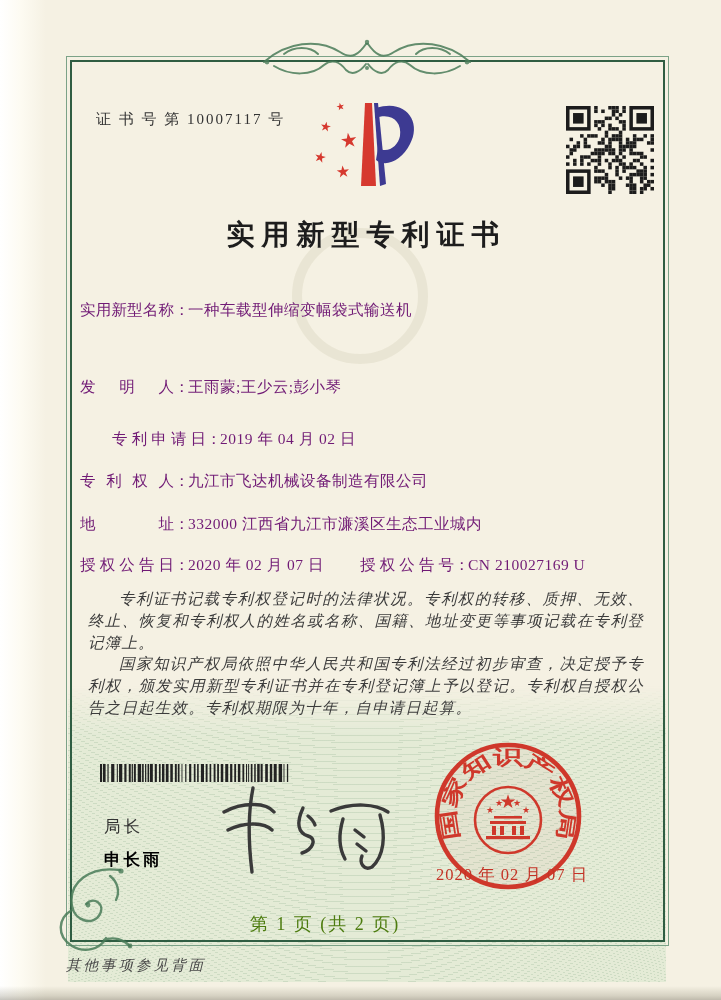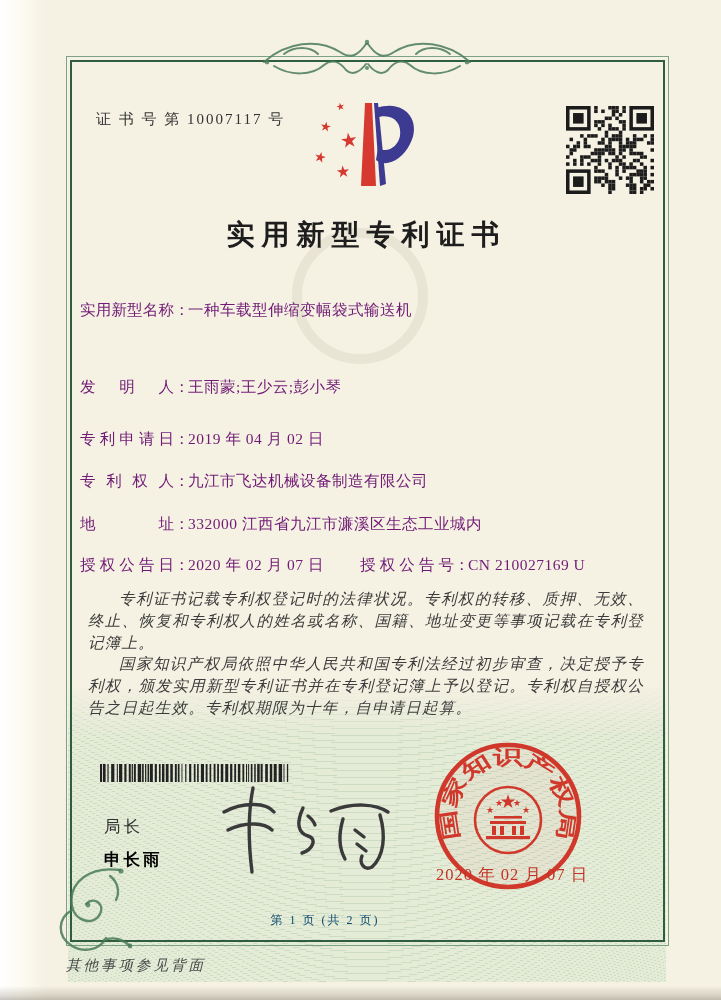--- a/index.html
+++ b/index.html
@@ -36,21 +36,21 @@
        line-height:21.8px;letter-spacing:1.2px;color:#3c3c3c;text-align:justify;}
   .body-text p{margin:0;text-indent:2em;font-style:italic;}
   .barcode{position:absolute;left:100px;top:764px;width:190px;height:18px;}
   .director-title{position:absolute;left:104px;top:816px;font-size:16.5px;letter-spacing:3px;color:#333;}
   .director-name{position:absolute;left:104px;top:849px;font-size:16.5px;letter-spacing:3px;color:#000000;font-weight:bold;}
   .signature{position:absolute;left:208px;top:778px;}
   .seal{position:absolute;left:428px;top:736px;width:160px;height:160px;}
   .seal-date{position:absolute;left:436px;top:864px;width:160px;font-size:16.5px;color:#c43326;
        letter-spacing:1px;white-space:nowrap;}
   .page-info{position:absolute;left:66px;top:912px;width:518px;text-align:center;
-       font-size:12px;letter-spacing:2px;color:#0c4a6e;}
+       font-size:18px;letter-spacing:2px;color:#4d7c0f;}
   .back-note{position:absolute;left:66px;top:956px;width:601px;
        font-size:14.5px;letter-spacing:3px;color:#4a4a4a;font-style:italic;}
   .flourish-top{position:absolute;left:260px;top:32px;}
   .flourish-corner{position:absolute;left:50px;top:866px;}
   svg{display:block;}
 </style>
 </head>
 <body>
 
 <div class="paper">
@@ -323,21 +323,21 @@
   </div>
 
   <div class="title">实用新型专利证书</div>
 
   <div class="field-row" style="top:300px;">
     <span class="flabel">实用新型名称</span><span class="fcolon">：</span><span class="fvalue">一种车载型伸缩变幅袋式输送机</span>
   </div>
   <div class="field-row" style="top:341px;margin-top:36px;">
     <span class="flabel">发明人</span><span class="fcolon">：</span><span class="fvalue">王雨蒙;王少云;彭小琴</span>
   </div>
-  <div class="field-row" style="top:429px;">
+  <div class="field-row" style="top:429px;margin-left:32px;">
     <span class="flabel">专利申请日</span><span class="fcolon">：</span><span class="fvalue">2019 年 04 月 02 日</span>
   </div>
   <div class="field-row" style="top:471px;">
     <span class="flabel">专利权人</span><span class="fcolon">：</span><span class="fvalue">九江市飞达机械设备制造有限公司</span>
   </div>
   <div class="field-row" style="top:514px;">
     <span class="flabel">地址</span><span class="fcolon">：</span><span class="fvalue">332000 江西省九江市濂溪区生态工业城内</span>
   </div>
   <div class="field-row" style="top:555px;width:560px;">
     <span>

